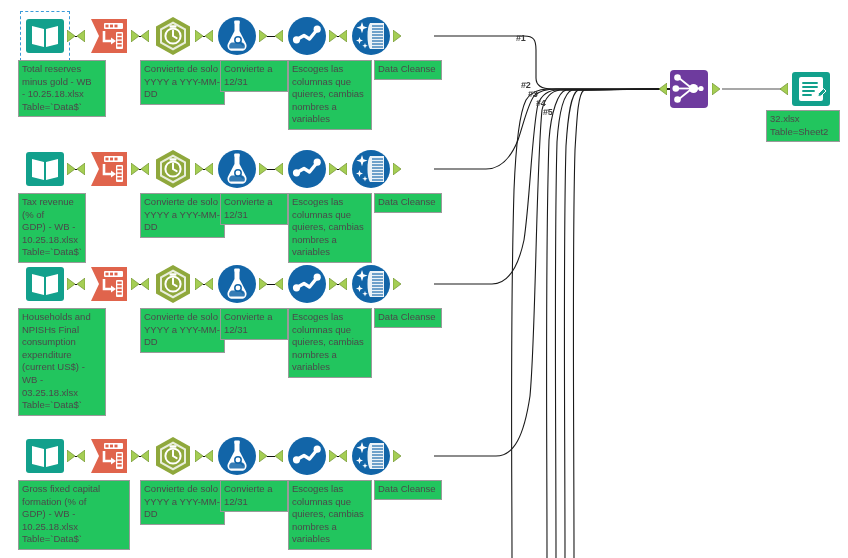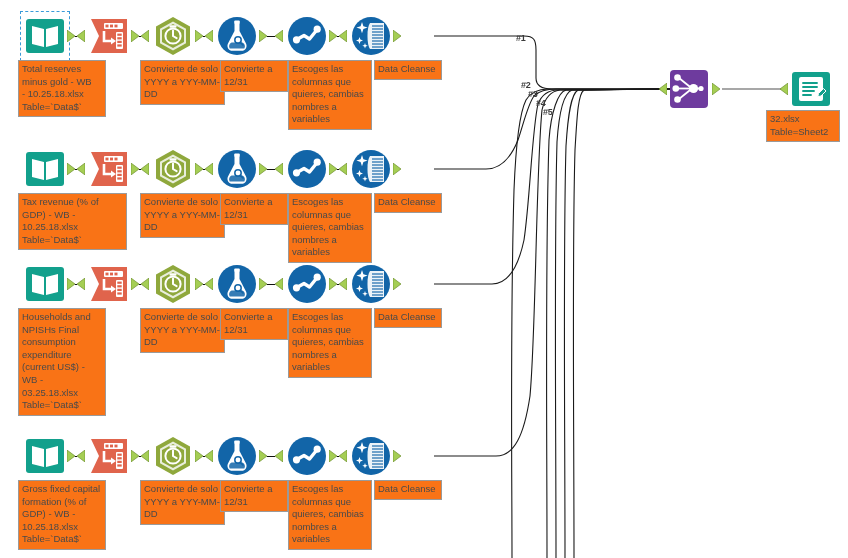--- a/index.html
+++ b/index.html
@@ -24,21 +24,21 @@
   .anchor{position:absolute;width:8px;height:12px;}
   .anchor svg{display:block;}
 
   
   .seg{position:absolute;height:1px;background:#111;}
 
   
   .note{
     position:absolute;
     border:1px solid #9a9a9a;
-    background:#f97316;
+    background:#22c55e;
     color:#4a4a4a;
     font-size:9.5px;
     line-height:12.6px;
     padding:2px 3px 3px 3px;
     box-sizing:border-box;
     white-space:pre-line;
     font-family:"Liberation Sans", sans-serif;
   }
 
   
@@ -230,21 +230,21 @@
 <path d="M8 11 L20 14 L20 32 L8 29 Z" fill="#ffffff"></path>
 <path d="M34 11 L22 14 L22 32 L34 29 Z" fill="#ffffff"></path>
 <path d="M21 13.6 L21 32" stroke="#12A08C" stroke-width="1.6"></path>
 </svg>
       </div>
       <div class="anchor" style="left:67px;top:163px;">
         <svg viewBox="0 0 8 12" width="8" height="12">
           <path d="M0 0 L8 6 L0 12 Z" fill="#A5CE54" stroke="#6f8f2e" stroke-width="0.7"></path>
         </svg>
       </div>
-      <div class="note" style="left:18px;top:193px;width:109px;">Tax revenue (% of
+      <div class="note" style="left:18px;top:193px;width:68px;">Tax revenue (% of
 GDP) - WB -
 10.25.18.xlsx
 Table=`Data$`</div>
       <div class="tool" style="left:88px;top:148px;" title="transpose">
         <svg viewBox="0 0 42 42">
 <path d="M3 4 H39 V38 H3 L11 21 Z" fill="#E0644C"></path>
 <rect x="16" y="8" width="19" height="6" rx="1" fill="#fff"></rect>
 <rect x="17.5" y="9.6" width="3" height="2.8" fill="#E0644C"></rect>
 <rect x="22" y="9.6" width="3" height="2.8" fill="#E0644C"></rect>
 <rect x="26.5" y="9.6" width="3" height="2.8" fill="#E0644C"></rect>
@@ -526,21 +526,21 @@
 <path d="M8 11 L20 14 L20 32 L8 29 Z" fill="#ffffff"></path>
 <path d="M34 11 L22 14 L22 32 L34 29 Z" fill="#ffffff"></path>
 <path d="M21 13.6 L21 32" stroke="#12A08C" stroke-width="1.6"></path>
 </svg>
       </div>
       <div class="anchor" style="left:67px;top:450px;">
         <svg viewBox="0 0 8 12" width="8" height="12">
           <path d="M0 0 L8 6 L0 12 Z" fill="#A5CE54" stroke="#6f8f2e" stroke-width="0.7"></path>
         </svg>
       </div>
-      <div class="note" style="left:18px;top:480px;width:88px;">Gross fixed capital
+      <div class="note" style="left:18px;top:480px;width:112px;">Gross fixed capital
 formation (% of
 GDP) - WB -
 10.25.18.xlsx
 Table=`Data$`</div>
       <div class="tool" style="left:88px;top:435px;" title="transpose">
         <svg viewBox="0 0 42 42">
 <path d="M3 4 H39 V38 H3 L11 21 Z" fill="#E0644C"></path>
 <rect x="16" y="8" width="19" height="6" rx="1" fill="#fff"></rect>
 <rect x="17.5" y="9.6" width="3" height="2.8" fill="#E0644C"></rect>
 <rect x="22" y="9.6" width="3" height="2.8" fill="#E0644C"></rect>

